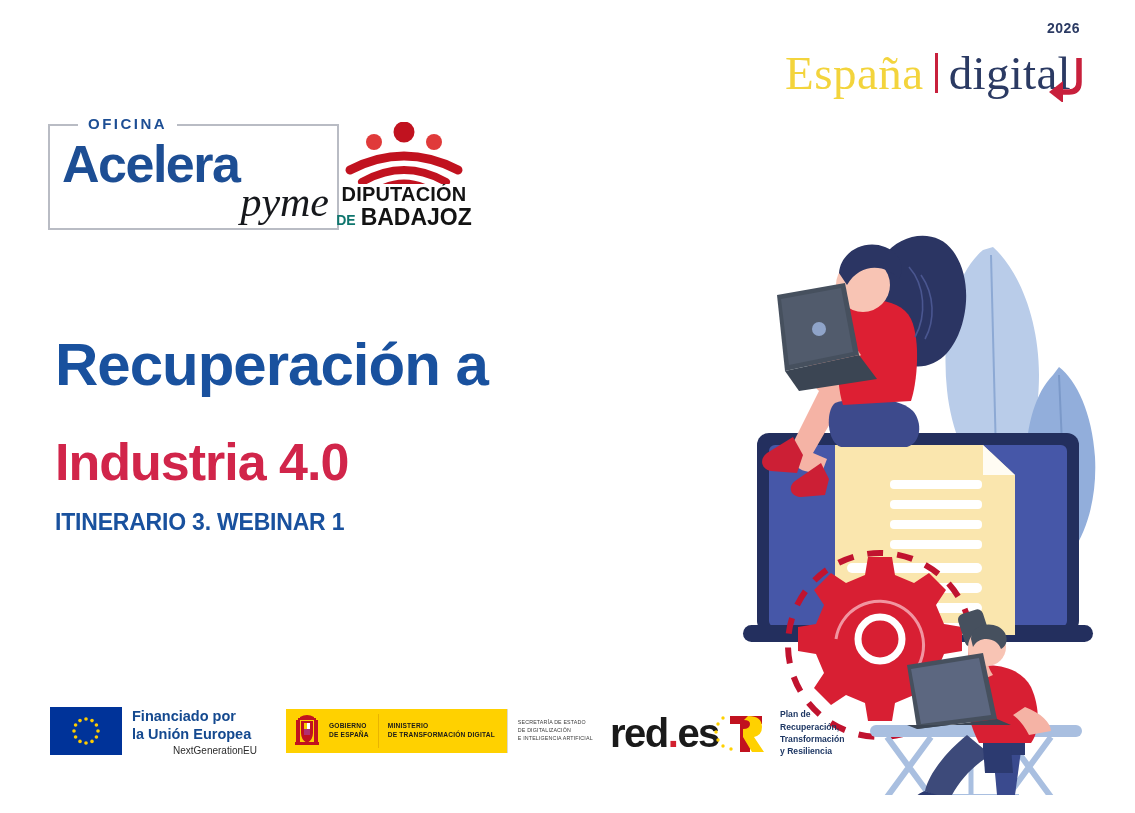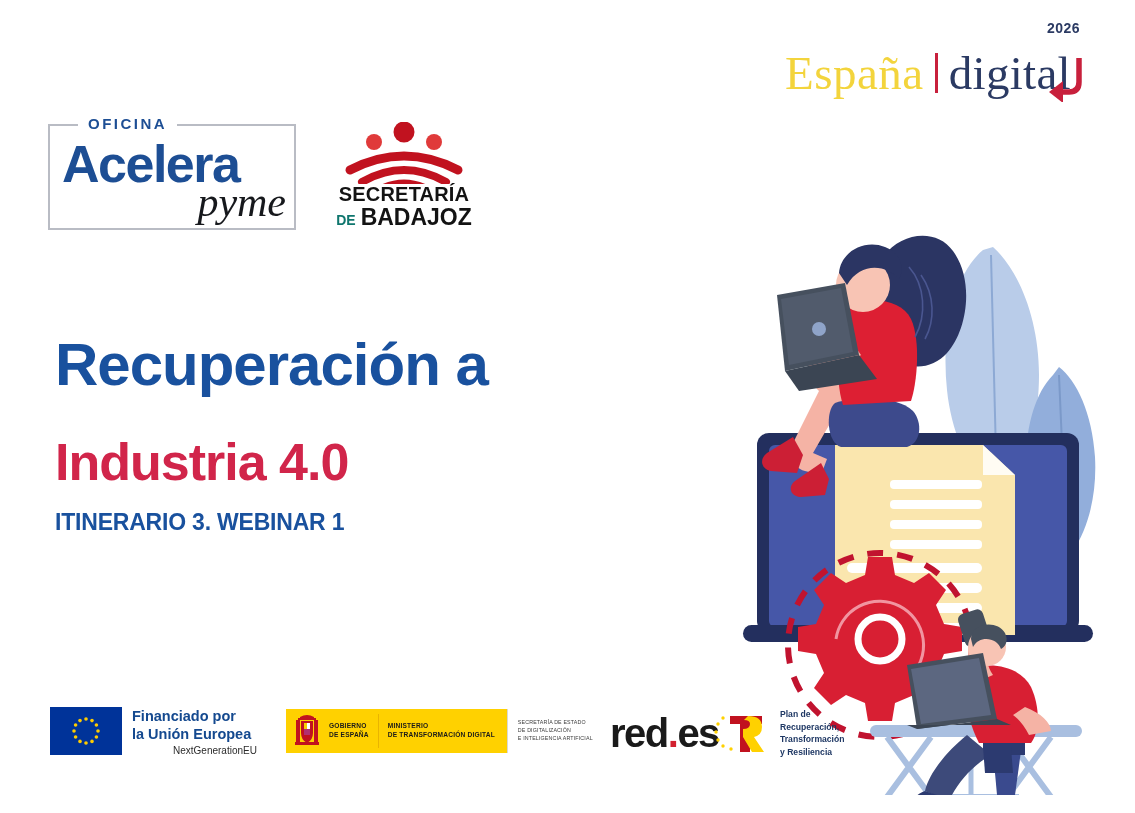--- a/index.html
+++ b/index.html
@@ -32,21 +32,21 @@
     position: absolute; left: 262px; top: -28px;
     display: flex; align-items: center;
     font-size: 14px; font-weight: 700; color: #2b3a63; line-height: 0.95;
     letter-spacing: 0.5px;
   }
   .ed-arrow { position: absolute; left: 258px; top: 6px; }
 
   
   .acelera-box {
     position: absolute; left: 48px; top: 124px;
-    width: 248px; height: 106px;
+    width: 291px; height: 106px;
     border: 2px solid #b9bcc4;
   }
   .acelera-oficina {
     position: absolute; left: 28px; top: -11px;
     background: #fff; padding: 0 10px;
     color: #1d4e94; font-size: 15px; font-weight: 700; letter-spacing: 2.5px;
   }
   .acelera-word {
     position: absolute; left: 12px; top: 12px;
     color: #1d4e94; font-size: 52px; font-weight: 700; letter-spacing: -1.5px;
@@ -104,21 +104,21 @@
   .gob-t1 { font-size: 6.6px; font-weight: 700; color: #1a1a1a; line-height: 1.35; letter-spacing: 0.2px; }
   .gob-div { width: 1px; background: #e9b400; height: 34px; align-self: center; margin: 0 9px; }
   .gob-t2 { font-size: 6.6px; font-weight: 700; color: #1a1a1a; line-height: 1.35; letter-spacing: 0.2px; padding-right: 12px; }
   .gob-white { background: #fff; display: flex; align-items: center; height: 44px; padding-left: 10px; border-left: 1px solid #d8d8d8;}
   .gob-t3 { font-size: 5.3px; font-weight: 400; color: #3a3a3a; line-height: 1.45; letter-spacing: 0.15px; }
 
   .redes-logo { position: absolute; left: 578px; top: 18px; margin-left: 32px; }
   .redes-text { font-size: 40px; font-weight: 700; color: #1a1a1a; letter-spacing: -1.5px; line-height: 1; }
   .redes-dot { color: #d2202f; }
 
-  .prtr-logo { position: absolute; left: 710px; top: 13px; display: flex; align-items: flex-end; gap: 8px; }
+  .prtr-logo { position: absolute; left: 710px; top: 13px; display: flex; align-items: center; gap: 8px; }
   .prtr-text { font-size: 8.6px; font-weight: 700; color: #1f3864; line-height: 1.45; }
 </style>
 </head>
 <body>
 
 <div class="slide">
 
   <div class="espana-digital">
     <span class="ed-espana">España</span>
     <span class="ed-bar"></span>
@@ -143,21 +143,21 @@
     <div class="dip-arcs">
       <svg width="152" height="62" viewBox="0 0 152 62">
         <circle cx="76" cy="10" r="10.5" fill="#c1121f"></circle>
         <circle cx="46" cy="20" r="8" fill="#e03a3a"></circle>
         <circle cx="106" cy="20" r="8" fill="#e03a3a"></circle>
         <path d="M22 48 Q76 20 130 48" stroke="#c1121f" stroke-width="9" fill="none" stroke-linecap="round"></path>
         <path d="M34 60 Q76 36 118 60" stroke="#c1121f" stroke-width="8" fill="none" stroke-linecap="round"></path>
         <path d="M47 70 Q76 52 105 70" stroke="#c1121f" stroke-width="7" fill="none" stroke-linecap="round"></path>
       </svg>
     </div>
-    <div class="dip-text1">SECRETARÍA</div>
+    <div class="dip-text1">DIPUTACIÓN</div>
     <div class="dip-line2">
       <span class="dip-de">DE</span>
       <span class="dip-badajoz">BADAJOZ</span>
     </div>
   </div>
 
   <h1 class="title-main">Recuperación a</h1>
   <h2 class="title-sub">Industria 4.0</h2>
   <h3 class="title-itin">ITINERARIO 3. WEBINAR 1</h3>
 

